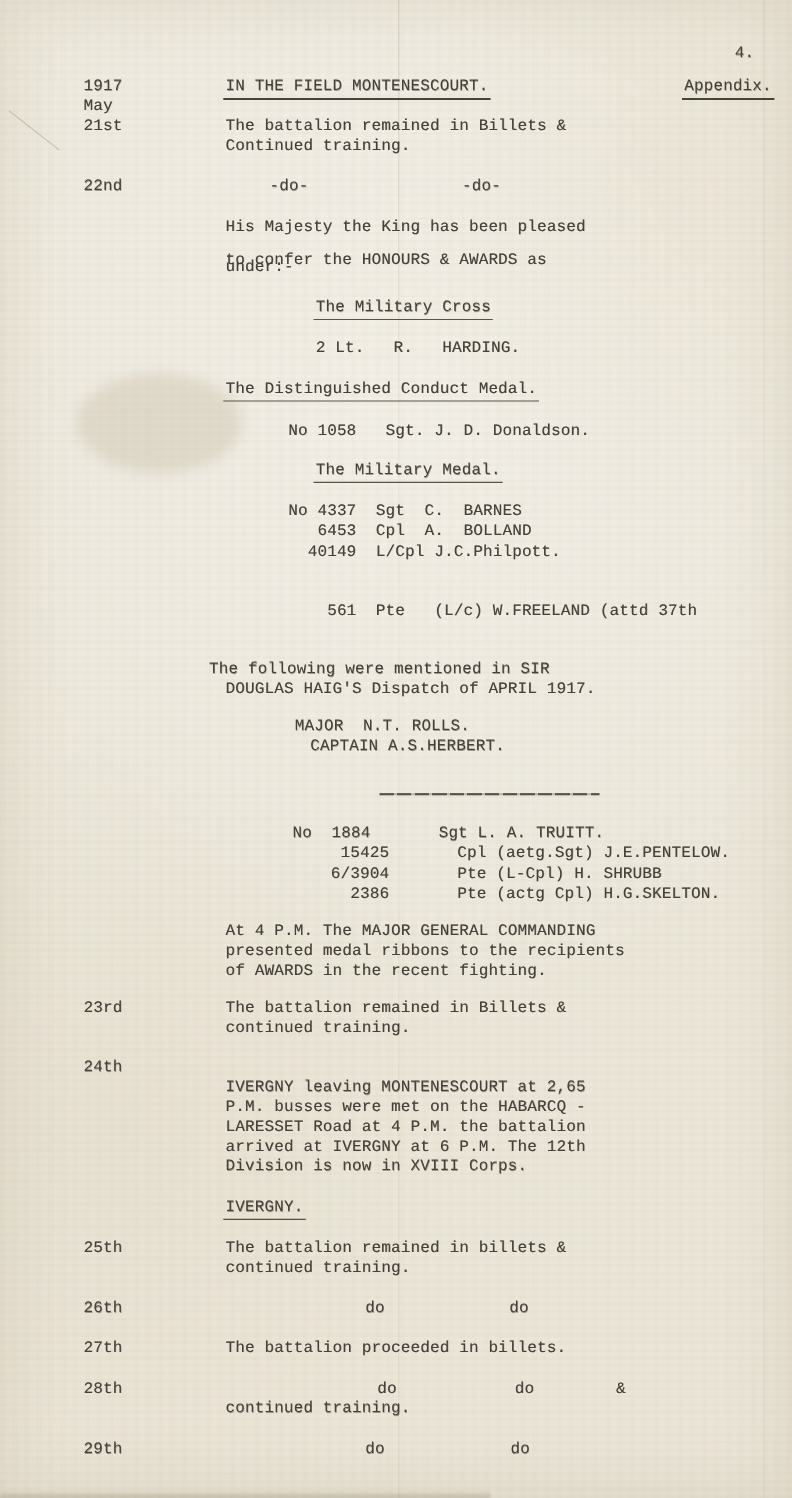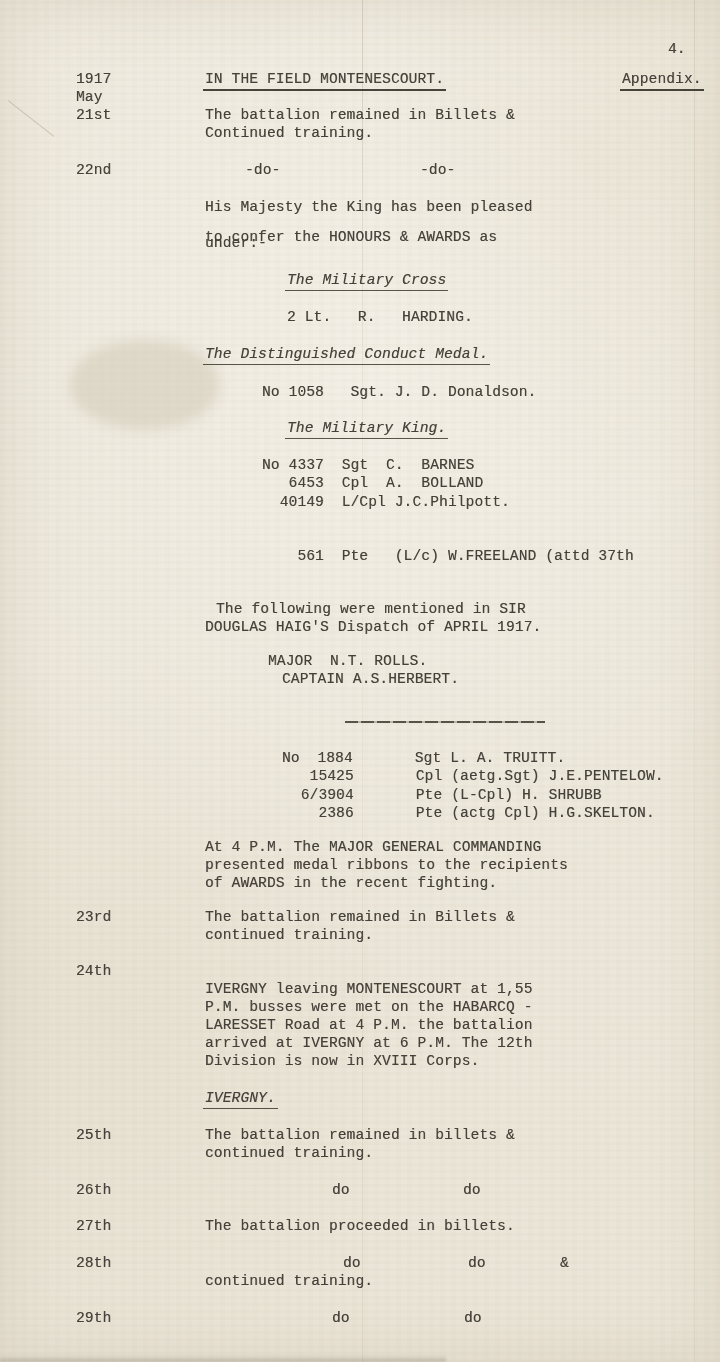--- a/index.html
+++ b/index.html
@@ -22,21 +22,21 @@
   .crease-d{position:absolute;width:58px;height:1px;background:rgba(150,138,112,0.38);transform:rotate(38deg);}
   .smudge{position:absolute;border-radius:50%;filter:blur(6px);background:rgba(205,196,172,0.45);}
   .bottom-shade{position:absolute;left:0;bottom:0;width:62%;height:7px;
     background:linear-gradient(180deg,rgba(120,110,88,0) 0%,rgba(110,100,80,0.28) 100%);filter:blur(1px);}
   .line{
     position:absolute;white-space:pre;
     font-size:14.5px;line-height:18px;letter-spacing:0.15px;
     color:#45413a;
     text-shadow:0.4px 0.4px 0.4px rgba(66,62,52,0.45);
   }
-  .u{border-bottom:1.6px solid rgba(60,56,46,0.85);padding:0 2px 1px 2px;margin-left:-2px;font-style:italic;}
+  .u{border-bottom:1.6px solid rgba(60,56,46,0.85);padding:0 2px 1px 2px;margin-left:-2px;}
   .u2{border-bottom:2.2px solid rgba(52,49,40,0.9);padding:0 2px 1px 2px;margin-left:-2px;}
   .sep{position:absolute;height:2px;
     background:repeating-linear-gradient(90deg,rgba(72,67,56,0.9) 0 13px,rgba(72,67,56,0.3) 13px 16px);}
 </style>
 </head>
 <body>
 
 <div class="page">
   <div class="tex"></div>
   <div class="crease-v" style="left:362px"></div>
@@ -63,48 +63,48 @@
   <div class="line" style="left:205px;top:198px">His Majesty the King has been pleased</div>
   <div class="line" style="left:205px;top:228px">to confer the HONOURS &amp; AWARDS as</div>
   <div class="line" style="left:205px;top:234px">under:-</div>
 
   <div class="line u" style="left:287px;top:271px">The Military Cross</div>
   <div class="line" style="left:287px;top:308px">2 Lt.   R.   HARDING.</div>
 
   <div class="line u" style="left:205px;top:345px">The Distinguished Conduct Medal.</div>
   <div class="line" style="left:262px;top:383px">No 1058   Sgt. J. D. Donaldson.</div>
 
-  <div class="line u" style="left:287px;top:419px">The Military King.</div>
+  <div class="line u" style="left:287px;top:419px">The Military Medal.</div>
   <div class="line" style="left:262px;top:456px">No 4337  Sgt  C.  BARNES</div>
   <div class="line" style="left:262px;top:474px">   6453  Cpl  A.  BOLLAND</div>
   <div class="line" style="left:262px;top:493px">  40149  L/Cpl J.C.Philpott.</div>
   <div class="line" style="left:262px;top:547px">    561  Pte   (L/c) W.FREELAND (attd 37th</div>
 
-  <div class="line" style="left:216px;top:600px">The following were mentioned in SIR</div>
+  <div class="line" style="left:190px;top:600px">The following were mentioned in SIR</div>
   <div class="line" style="left:205px;top:618px">DOUGLAS HAIG'S Dispatch of APRIL 1917.</div>
   <div class="line" style="left:268px;top:652px">MAJOR  N.T. ROLLS.</div>
   <div class="line" style="left:282px;top:670px">CAPTAIN A.S.HERBERT.</div>
 
   <div class="sep" style="left:345px;top:721px;width:200px"></div>
 
-  <div class="line" style="left:282px;top:749px">No  1884       Sgt L. A. TRUITT.</div>
+  <div class="line" style="left:266px;top:749px">No  1884       Sgt L. A. TRUITT.</div>
   <div class="line" style="left:283px;top:767px">   15425       Cpl (aetg.Sgt) J.E.PENTELOW.</div>
   <div class="line" style="left:283px;top:786px">  6/3904       Pte (L-Cpl) H. SHRUBB</div>
   <div class="line" style="left:283px;top:804px">    2386       Pte (actg Cpl) H.G.SKELTON.</div>
 
   <div class="line" style="left:205px;top:838px">At 4 P.M. The MAJOR GENERAL COMMANDING</div>
   <div class="line" style="left:205px;top:874px">of AWARDS in the recent fighting.</div>
   <div class="line" style="left:205px;top:856px">presented medal ribbons to the recipients</div>
 
   <div class="line" style="left:76px;top:908px">23rd</div>
   <div class="line" style="left:205px;top:908px">The battalion remained in Billets &amp;</div>
   <div class="line" style="left:205px;top:926px">continued training.</div>
 
   <div class="line" style="left:76px;top:962px">24th</div>
-  <div class="line" style="left:205px;top:980px">IVERGNY leaving MONTENESCOURT at 1,55</div>
+  <div class="line" style="left:205px;top:980px">IVERGNY leaving MONTENESCOURT at 2,65</div>
   <div class="line" style="left:205px;top:998px">P.M. busses were met on the HABARCQ -</div>
   <div class="line" style="left:205px;top:1016px">LARESSET Road at 4 P.M. the battalion</div>
   <div class="line" style="left:205px;top:1034px">arrived at IVERGNY at 6 P.M. The 12th</div>
   <div class="line" style="left:205px;top:1052px">Division is now in XVIII Corps.</div>
 
   <div class="line u" style="left:205px;top:1089px">IVERGNY.</div>
 
   <div class="line" style="left:76px;top:1126px">25th</div>
   <div class="line" style="left:205px;top:1126px">The battalion remained in billets &amp;</div>
   <div class="line" style="left:205px;top:1144px">continued training.</div>

